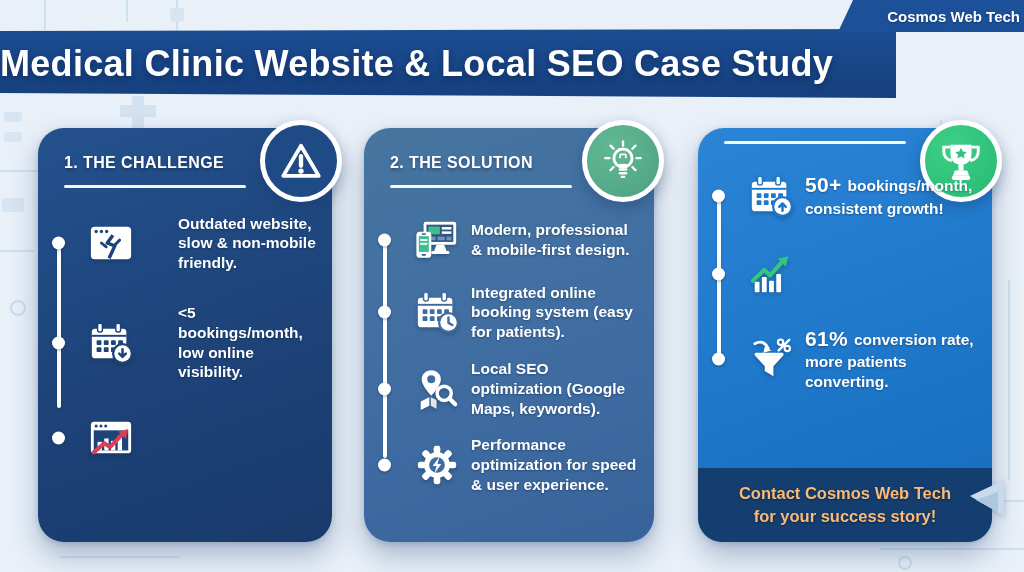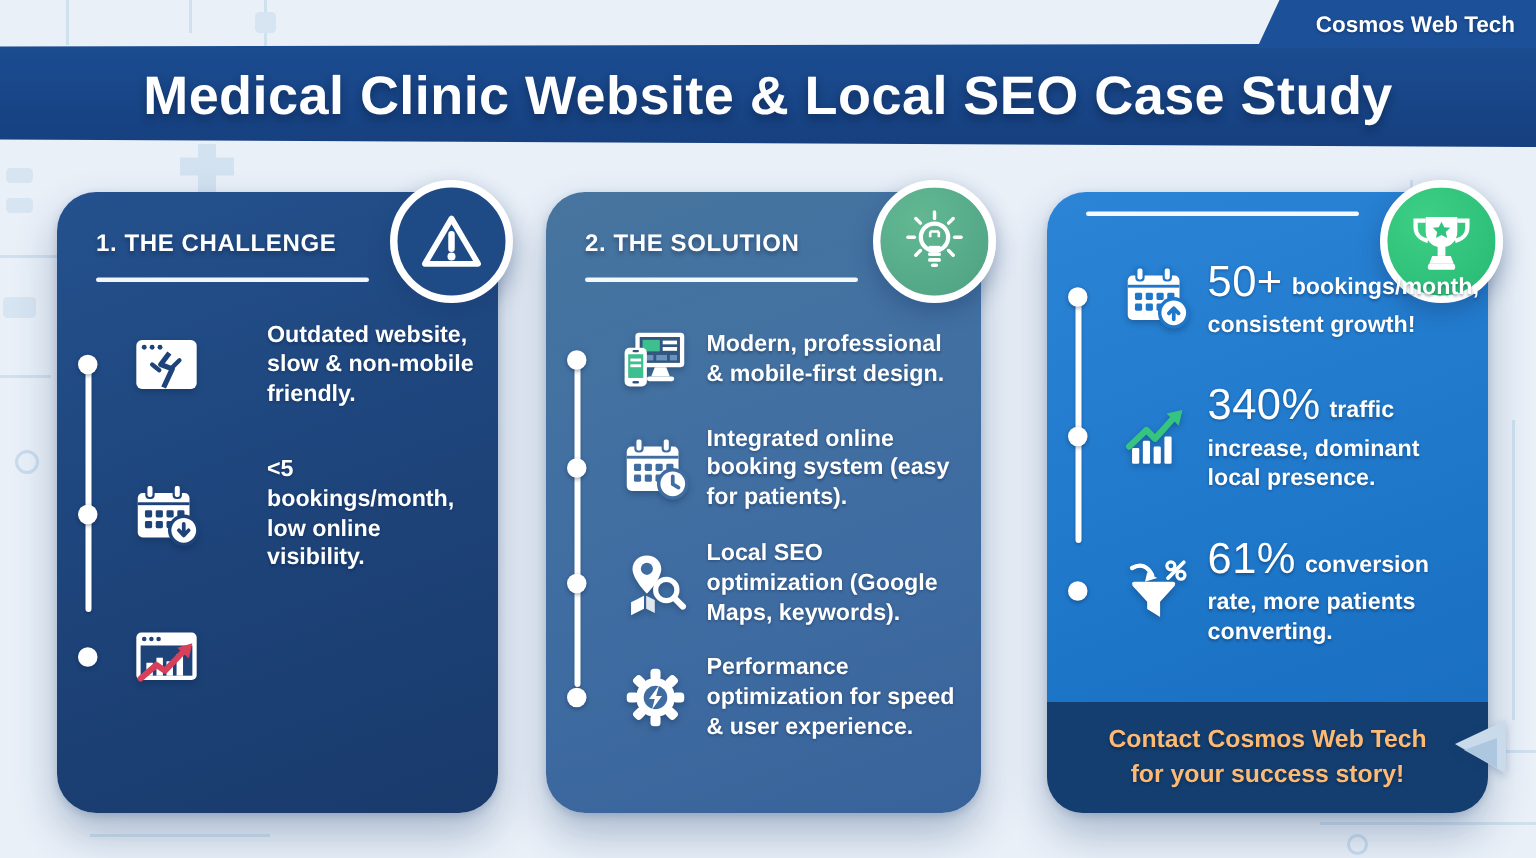--- a/index.html
+++ b/index.html
@@ -9,27 +9,27 @@
   
   .circuit{position:absolute;inset:0;pointer-events:none;}
   .cshape{position:absolute;}
   .cline{background:#cfe0ef;}
   .cbox{background:#d7e5f2;border-radius:3px;}
   .cring{border:2px solid #c9dcee;border-radius:50%;background:transparent;}
   .cplus{background:#d3e2f0;}
   .cplus::before{content:"";position:absolute;left:50%;top:-9px;width:12px;height:36px;margin-left:-6px;background:#d3e2f0;}
 
   
-  .banner{position:absolute;top:27px;left:0;width:1024px;height:73px;background:linear-gradient(180deg,#1b4d92,#163f7e);
-    clip-path:polygon(0 4px,100% 2px,100% 71px,0 66px);display:flex;align-items:center;justify-content:center;}
+  .banner{position:absolute;top:27px;left:0;width:896px;height:73px;background:linear-gradient(180deg,#1b4d92,#163f7e);
+    clip-path:polygon(0 4px,100% 2px,100% 71px,0 66px);display:flex;align-items:center;}
   .banner h1{margin:0;color:#fff;font-size:36px;font-weight:700;letter-spacing:.3px;white-space:nowrap;
     text-shadow:0 3px 6px rgba(8,25,55,.45);}
   .brand{position:absolute;top:0;right:0;width:186px;height:32px;background:#1c5098;
     clip-path:polygon(15px 0,100% 0,100% 100%,0 100%);display:flex;align-items:center;justify-content:flex-end;
-    padding-right:14px;box-sizing:border-box;}
+    padding-right:4px;box-sizing:border-box;}
   .brand span{color:#fff;font-size:15px;font-weight:700;text-shadow:0 1px 2px rgba(8,25,55,.4);}
 
   
   .card{position:absolute;top:128px;height:414px;border-radius:26px;box-sizing:border-box;
     box-shadow:0 14px 28px rgba(24,55,105,.30), 0 2px 6px rgba(24,55,105,.18);}
   .card.c1{left:38px;width:294px;background:linear-gradient(160deg,#24518d 0%,#1d4379 55%,#193a6b 100%);}
   .card.c2{left:364px;width:290px;background:linear-gradient(160deg,#47759f 0%,#3f6da2 55%,#38639a 100%);}
   .card.c3{left:698px;width:294px;background:linear-gradient(160deg,#2b84d6 0%,#1e77c9 55%,#186bbd 100%);}
 
   .card-head{margin:26px 24px 0 26px;color:#fff;font-size:16px;font-weight:700;letter-spacing:.4px;
@@ -42,21 +42,21 @@
   .row::before{content:"";position:absolute;left:-36px;top:50%;transform:translateY(-50%);
     width:13px;height:13px;border-radius:50%;background:#fff;box-shadow:0 1px 3px rgba(8,25,55,.4);}
   .tline{position:absolute;left:19px;width:3.5px;background:#fff;border-radius:2px;box-shadow:0 1px 2px rgba(8,25,55,.3);}
   .c1 .tline{top:26px;height:168px;} .c2 .tline{top:26px;height:218px;} .c3 .tline{top:26px;height:166px;}
 
   .icon{flex:0 0 46px;width:46px;height:46px;display:flex;align-items:center;justify-content:center;
     filter:drop-shadow(0 2px 2px rgba(8,25,55,.3));}
   .icon svg{width:46px;height:46px;}
   .txt{margin:0;color:#fff;font-size:15.5px;line-height:1.28;font-weight:700;
     text-shadow:0 1px 2px rgba(8,25,55,.4);}
-  .stat{font-size:29px;font-weight:400;margin-right:6px;letter-spacing:.3px;vertical-align:-1px;}
+  .stat{font-size:21px;font-weight:700;margin-right:6px;letter-spacing:.3px;vertical-align:-1px;}
 
   
   .badge-circle{position:absolute;top:-8px;right:-10px;width:72px;height:72px;border-radius:50%;
     border:5px solid #fff;display:flex;align-items:center;justify-content:center;
     box-shadow:0 6px 14px rgba(24,55,105,.35);}
   .c1 .badge-circle{background:#1e4a85;}
   .c2 .badge-circle{background:radial-gradient(circle at 35% 30%,#63b893,#4da183);}
   .c3 .badge-circle{background:radial-gradient(circle at 35% 30%,#3ecf85,#27b974);}
   .badge-circle svg{width:46px;height:46px;}
 
@@ -329,21 +329,20 @@
               <g fill="#fff">
                 <rect x="7" y="32" width="5" height="11" rx="1"></rect>
                 <rect x="14.5" y="27" width="5" height="16" rx="1"></rect>
                 <rect x="22" y="31" width="5" height="12" rx="1"></rect>
                 <rect x="29.5" y="24" width="5" height="19" rx="1"></rect>
               </g>
               <path d="M5 31 L17 19.5 L23 25.5 L35.5 11.5" fill="none" stroke="#35c57e" stroke-width="4.4" stroke-linecap="round" stroke-linejoin="round"></path>
               <polygon points="31,8 42,5.5 39.5,16.5" fill="#35c57e"></polygon>
             </svg>
         </span>
-        <p class="txt"><span class="stat">340%</span><span>traffic increase, dominant local presence.</span></p>
       </div>
       <div class="row">
         <span class="icon">
           <svg viewBox="0 0 48 48">
               <polygon points="7,20 37,20 26.5,31.5 26.5,42 17.5,36.5 17.5,31.5" fill="#fff"></polygon>
               <rect x="7" y="17.5" width="30" height="3" rx="1.5" fill="#fff"></rect>
               <path d="M7 8 q9 -5 14 5" fill="none" stroke="#fff" stroke-width="3" stroke-linecap="round"></path>
               <polygon points="17.5,11 24.5,15 16,17.5" fill="#fff"></polygon>
               <line x1="32" y1="15" x2="43" y2="4" stroke="#fff" stroke-width="2.6" stroke-linecap="round"></line>
               <circle cx="34" cy="6.5" r="2.8" fill="none" stroke="#fff" stroke-width="2.2"></circle>

